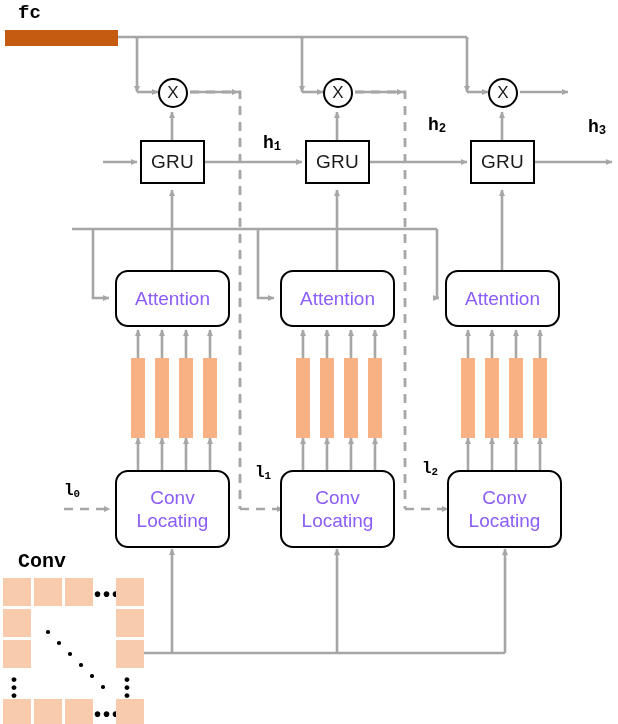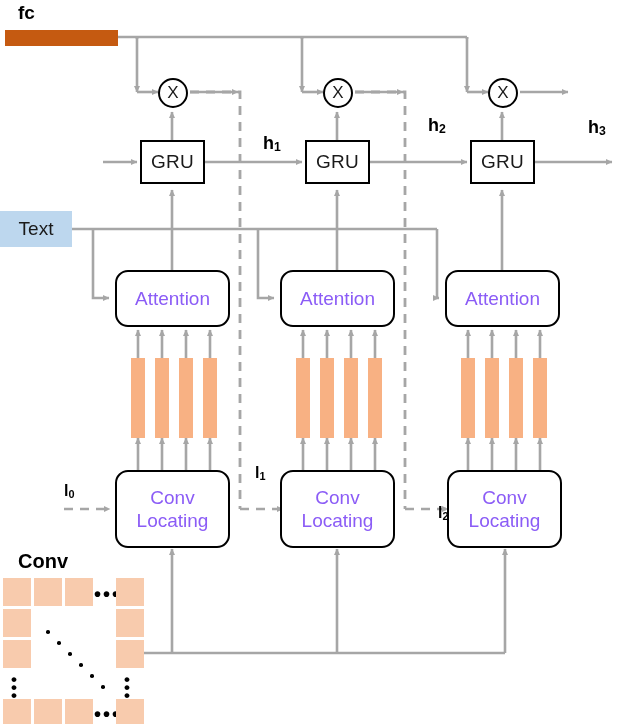--- a/index.html
+++ b/index.html
@@ -64,21 +64,21 @@
   .feat-bar {
     position: absolute;
     background: #f8b183;
   }
   .conv-cell {
     position: absolute;
     background: #f8cbad;
   }
   .lbl {
     position: absolute;
-    font-family: Liberation Sans, sans-serif;
+    font-family: Liberation Mono, monospace;
     font-weight: bold;
     color: #000;
     white-space: nowrap;
   }
   .lbl .sub {
     font-size: 0.68em;
     vertical-align: -0.18em;
     letter-spacing: 0;
   }
   .lbl-h { font-size: 18px; }
@@ -216,21 +216,20 @@
   <div class="lbl lbl-h" style="left:263px; top:133px;">
     <span>h</span><span class="sub">1</span>
   </div>
   <div class="lbl lbl-h" style="left:428px; top:115px;">
     <span>h</span><span class="sub">2</span>
   </div>
   <div class="lbl lbl-h" style="left:568px; top:117px;margin-left:20px;">
     <span>h</span><span class="sub">3</span>
   </div>
 
-  <div class="node text-box" style="left:0px; top:211px; width:72px; height:36px;">Text</div>
 
   <div class="node round-box" style="left:115px; top:270px; width:115px; height:57px;">Attention</div>
   <div class="node round-box" style="left:280px; top:270px; width:115px; height:57px;">Attention</div>
   <div class="node round-box" style="left:445px; top:270px; width:115px; height:57px;">Attention</div>
 
   <div class="feat-bar" style="left:131px; top:358px; width:14px; height:80px;"></div>
   <div class="feat-bar" style="left:155px; top:358px; width:14px; height:80px;"></div>
   <div class="feat-bar" style="left:179px; top:358px; width:14px; height:80px;"></div>
   <div class="feat-bar" style="left:203px; top:358px; width:14px; height:80px;"></div>
 
@@ -256,21 +255,21 @@
     <span>Conv</span>
     <span>Locating</span>
   </div>
 
   <div class="lbl lbl-l" style="left:64px; top:482px;">
     <span>l</span><span class="sub">0</span>
   </div>
   <div class="lbl lbl-l" style="left:255px; top:464px;">
     <span>l</span><span class="sub">1</span>
   </div>
-  <div class="lbl lbl-l" style="left:422px; top:504px;margin-left:16px;">
+  <div class="lbl lbl-l" style="left:422px; top:460px;">
     <span>l</span><span class="sub">2</span>
   </div>
 
   <div class="lbl lbl-conv" style="left:18px; top:550px;">Conv</div>
 
   <div class="conv-cell" style="left:3px;  top:578px; width:28px; height:28px;"></div>
   <div class="conv-cell" style="left:34px; top:578px; width:28px; height:28px;"></div>
   <div class="conv-cell" style="left:65px; top:578px; width:28px; height:28px;"></div>
   <div class="dots dots-h" style="left:94px; top:583px;">•••</div>
   <div class="conv-cell" style="left:116px; top:578px; width:28px; height:28px;"></div>

